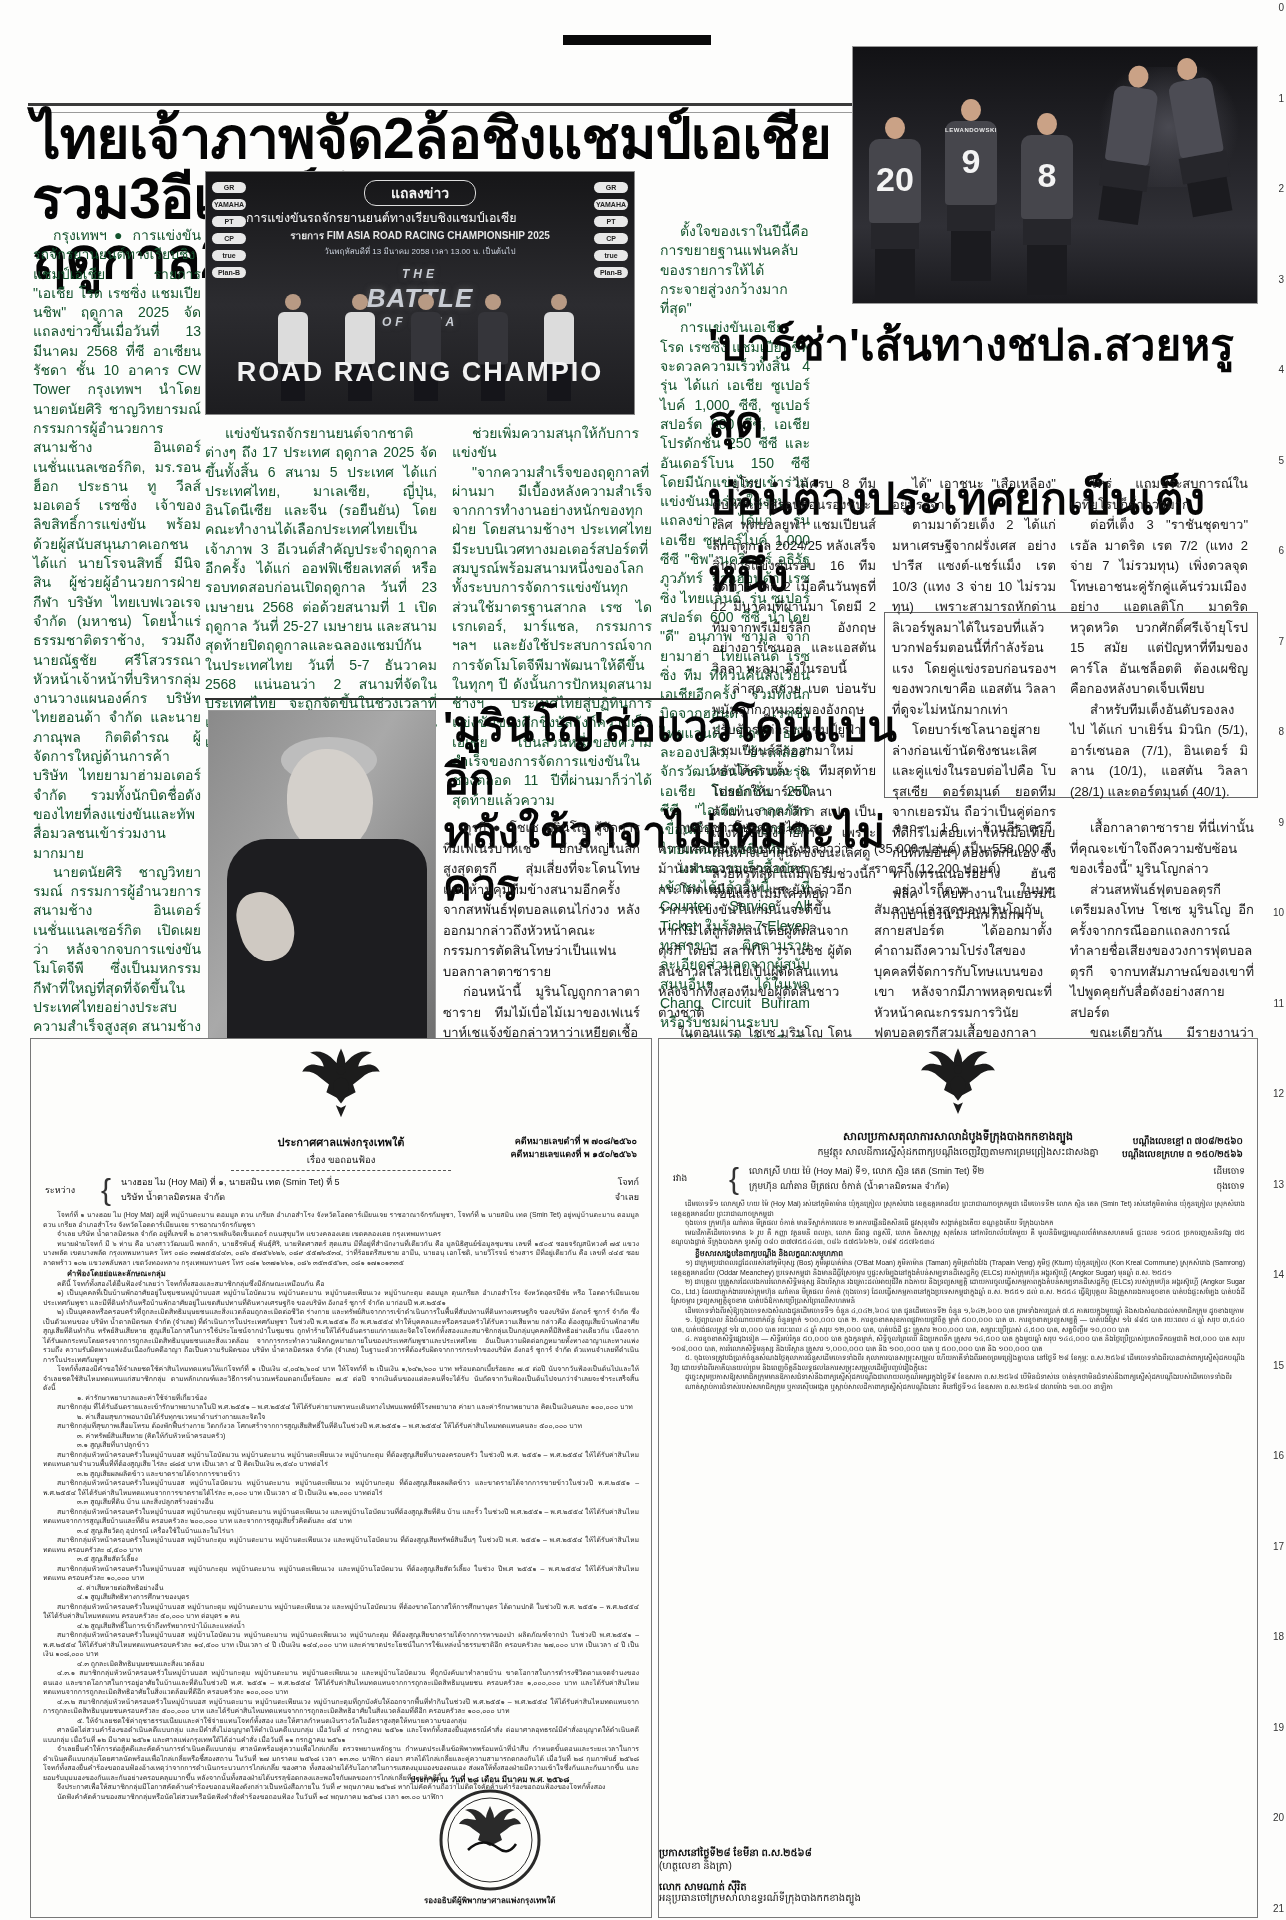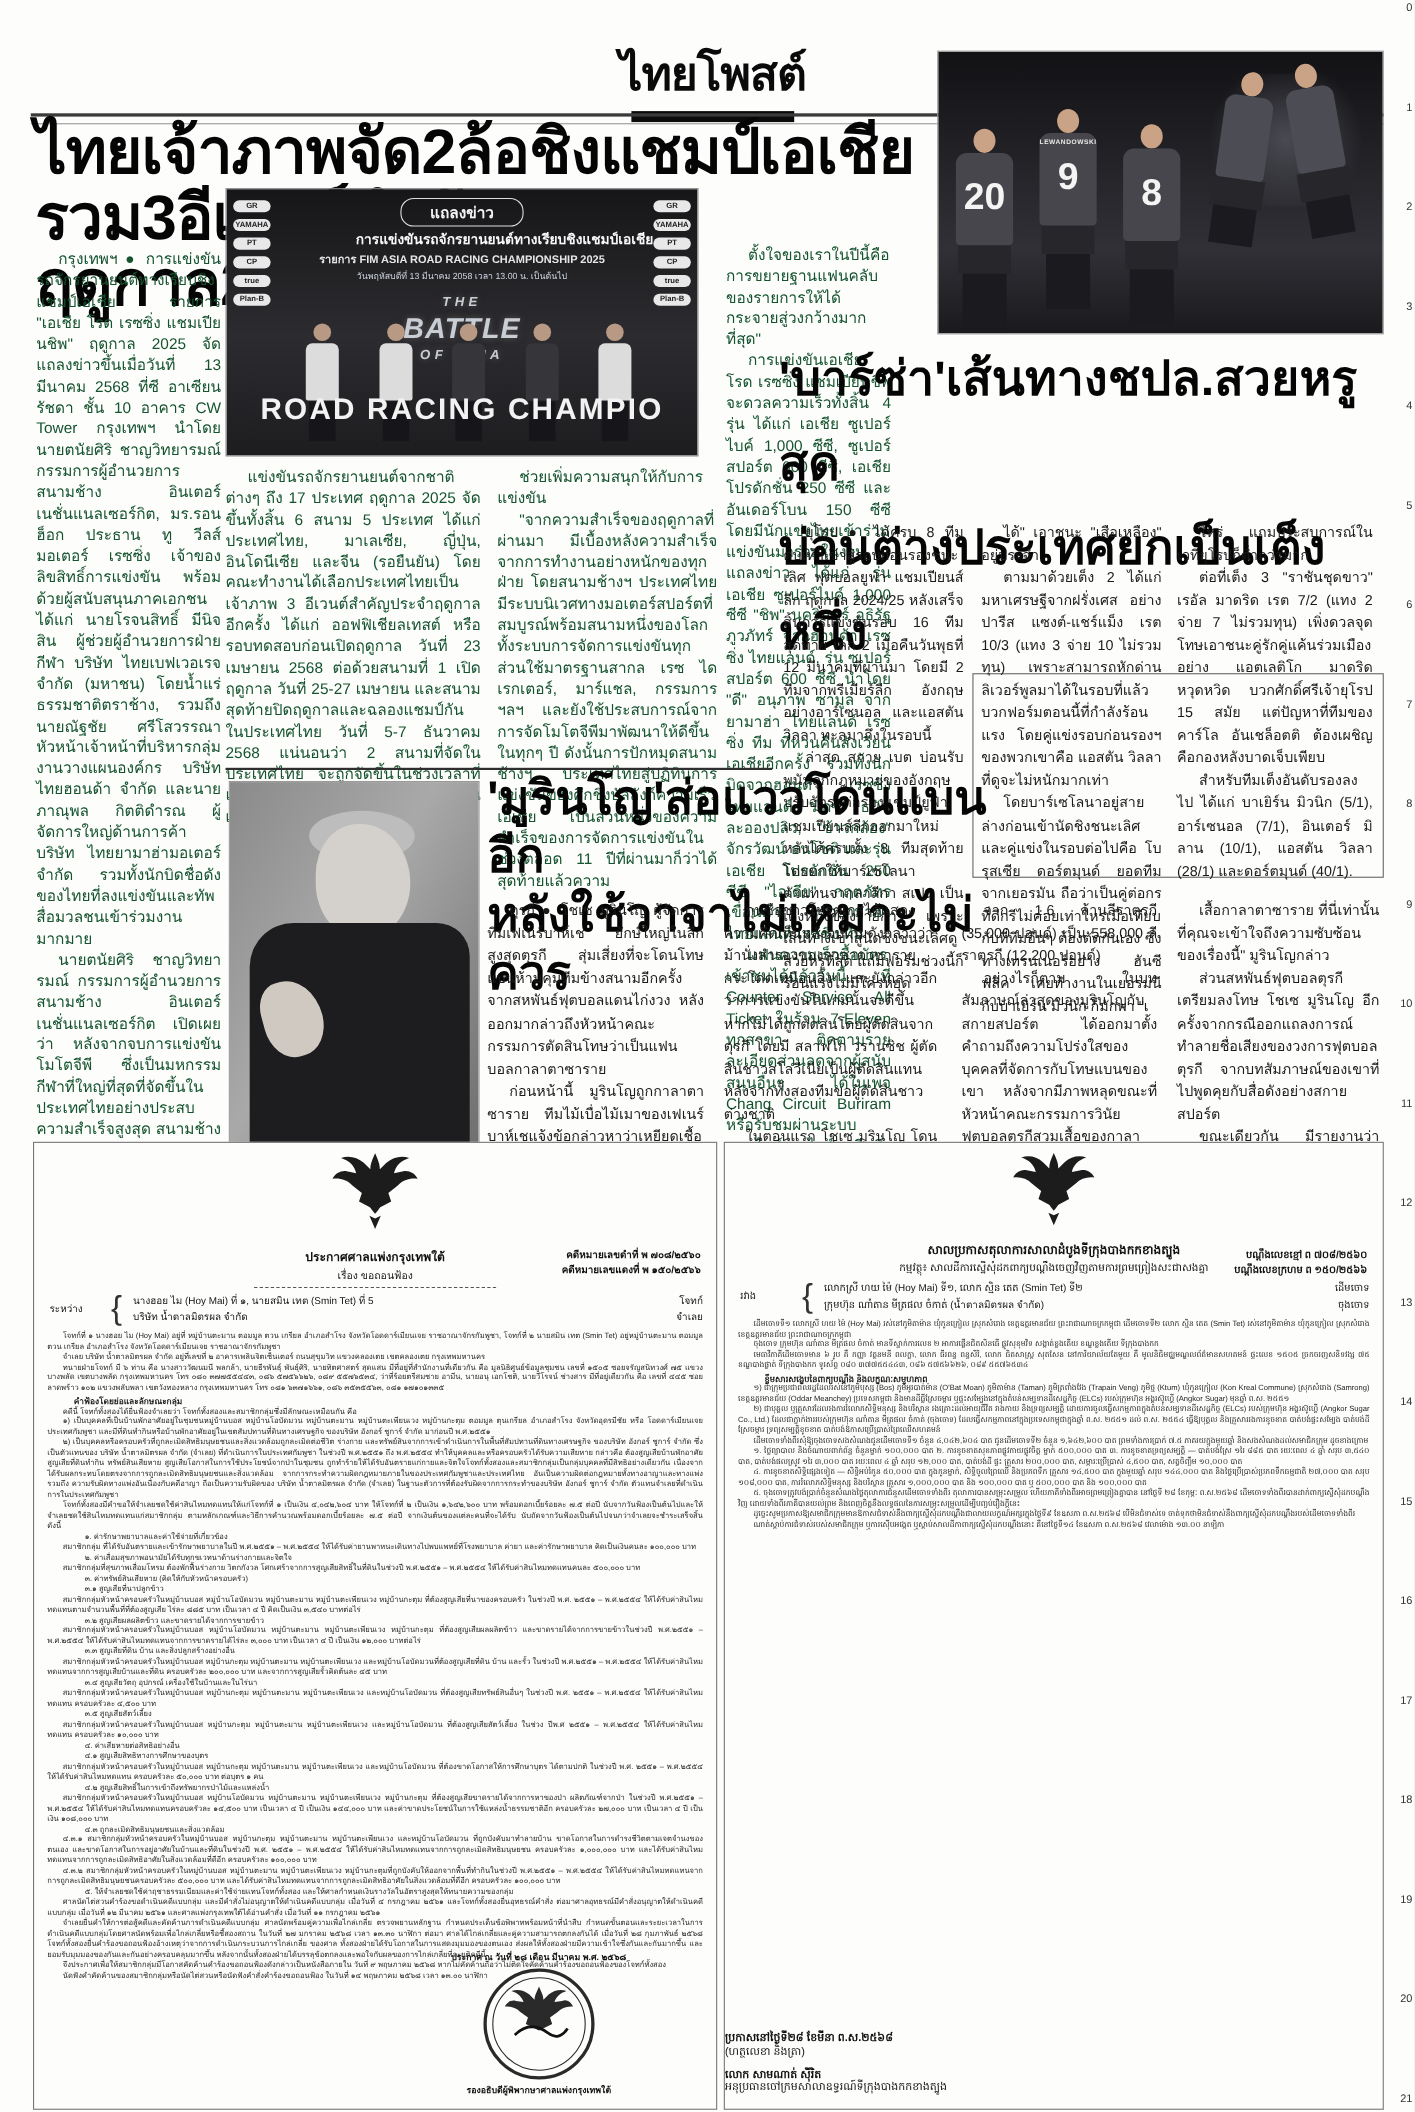--- a/index.html
+++ b/index.html
@@ -27,21 +27,21 @@
   .col p{margin:0;text-indent:20px;}
   .racing-col{font-size:14px;line-height:19.3px;color:#14532d;}
   .news-col{font-size:13px;line-height:20.5px;color:#1a1a1a;}
   .thin-rule{background:#2f2f2f;height:2px;}
   .bet-box{border:1px solid #666;}
   
   .photo1{left:205px;top:171px;width:428px;height:242px;background:linear-gradient(#161618,#2c2c30 55%,#1d1d20);
           border:1px solid #888;overflow:hidden;color:#eee;}
   .p1-banner{margin:8px auto 2px;width:110px;border:1px solid #ddd;border-radius:12px;text-align:center;
              font-size:14px;font-weight:700;color:#f3f3f3;padding:1px 0;}
-  .p1-title{text-align:right;font-size:12.5px;font-weight:700;color:#fafafa;margin:2px 40px 0;}
+  .p1-title{text-align:left;font-size:12.5px;font-weight:400;color:#fafafa;margin:2px 40px 0;}
   .p1-sub{text-align:center;font-size:10px;font-weight:700;color:#e6e6e6;margin:0 40px;}
   .p1-date{text-align:center;font-size:8px;color:#cfd6e2;margin-top:2px;}
   .p1-logo{text-align:center;font-style:italic;font-weight:800;color:#c9cdd4;font-size:26px;line-height:24px;
            letter-spacing:1px;margin-top:4px;text-shadow:0 0 6px #555;}
   .p1-logo small{font-size:12px;display:block;letter-spacing:4px;}
   .p1-strip{position:absolute;left:0;bottom:26px;width:100%;text-align:center;font-size:27px;font-weight:800;
             color:#f2f2f2;letter-spacing:2px;white-space:nowrap;}
   .sponsors{position:absolute;top:10px;width:34px;display:flex;flex-direction:column;gap:6px;}
   .sponsors p{margin:0;background:#e8e8e8;color:#222;font-size:7px;font-weight:700;text-align:center;
               border-radius:6px;padding:2px 0;}
@@ -96,21 +96,20 @@
   .sig-name{font-size:8px;font-weight:700;}
   .sig-km{position:absolute;left:0;bottom:14px;width:100%;text-align:left;font-size:10px;line-height:11px;}
 </style>
 </head>
 <body>
 
 <div id="page">
 
   <div class="abs masthead">
     <div class="abs logo">
-      <div class="logo-text">ไทยโพสต์</div>
       <div class="logo-bar"></div>
     </div>
     <div class="abs section-label">กีฬา</div>
     <div class="abs page-box">13</div>
     <div class="abs head-rule"></div>
   </div>
 
   <div class="abs ruler">
       <p>0</p>
       <p>1</p>

